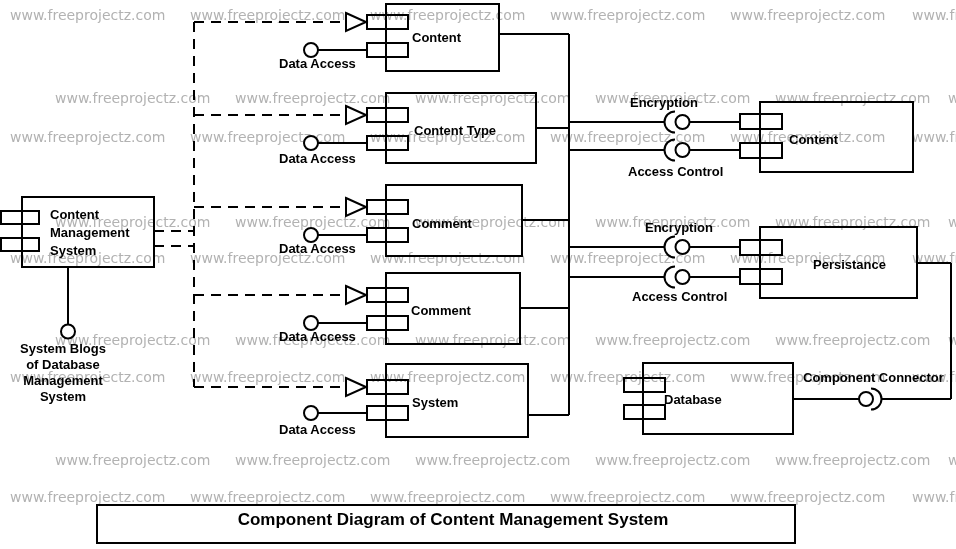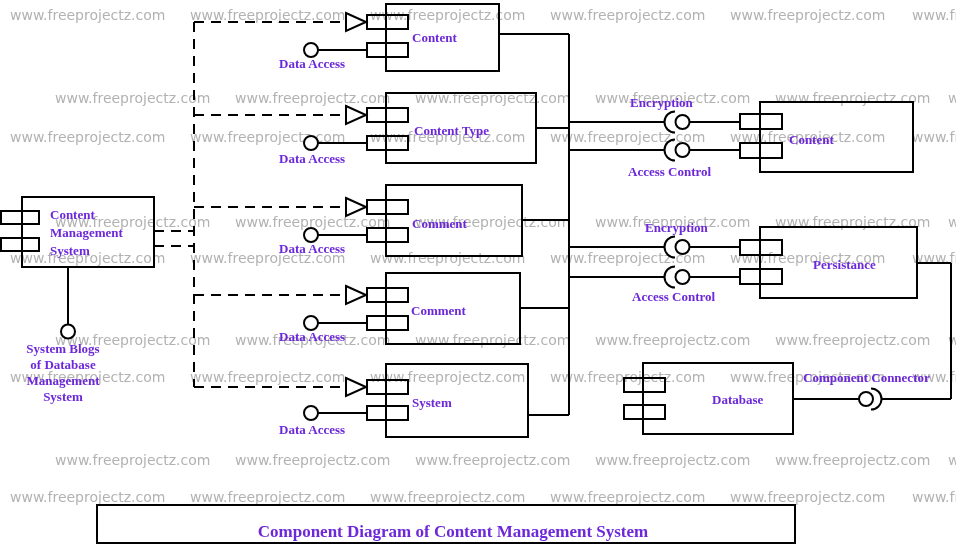--- a/index.html
+++ b/index.html
@@ -6,27 +6,27 @@
   .stage{
     position:relative;width:956px;height:549px;background:#fff;
     overflow:hidden;font-family:"DejaVu Sans",sans-serif;
   }
   .wm{
     position:absolute;z-index:1;font-size:14px;line-height:14px;
     white-space:nowrap;pointer-events:none;font-family:"DejaVu Sans",sans-serif;
   }
   svg.diagram{position:absolute;left:0;top:0;z-index:2;}
   .lbl{
-    position:absolute;z-index:3;color:#6d28d9;font-weight:bold;font-size:13px;
-    line-height:14px;white-space:nowrap;font-family:Liberation Serif, serif;
+    position:absolute;z-index:3;color:#000000;font-weight:bold;font-size:13px;
+    line-height:14px;white-space:nowrap;font-family:Liberation Sans, sans-serif;
   }
   .lbl.multi{white-space:normal;}
   .cms-label{left:50px;top:206px;line-height:18px;}
   .actor-label{left:4px;top:341px;width:118px;text-align:center;line-height:16px;}
-  .title-lbl{left:97px;top:513px;width:712px;text-align:center;font-size:17px;margin-top:12px;}
+  .title-lbl{left:97px;top:513px;width:712px;text-align:center;font-size:17px;}
 </style>
 </head>
 <body>
 
 <div class="stage">
 
   <div id="wm-layer">
       <span class="wm" style="left: 10px; top: 8px; color: rgb(178, 178, 178);">www.freeprojectz.com</span>
       <span class="wm" style="left: 190px; top: 8px; color: rgb(178, 178, 178);">www.freeprojectz.com</span>
       <span class="wm" style="left: 370px; top: 8px; color: rgb(178, 178, 178);">www.freeprojectz.com</span>
@@ -234,18 +234,18 @@
   <div class="lbl" style="left:279px;top:423px">Data Access</div>
 
   <div class="lbl" style="left:630px;top:96px">Encryption</div>
   <div class="lbl" style="left:628px;top:165px">Access Control</div>
   <div class="lbl" style="left:789px;top:133px">Content</div>
 
   <div class="lbl" style="left:645px;top:221px">Encryption</div>
   <div class="lbl" style="left:632px;top:290px">Access Control</div>
   <div class="lbl" style="left:813px;top:258px">Persistance</div>
 
-  <div class="lbl" style="left:712px;top:393px">Database</div>
+  <div class="lbl" style="left:664px;top:393px">Database</div>
   <div class="lbl" style="left:803px;top:371px">Component Connector</div>
 
   <div class="lbl title-lbl">Component Diagram of Content Management System</div>
 
 </div>
 
 </body></html>

